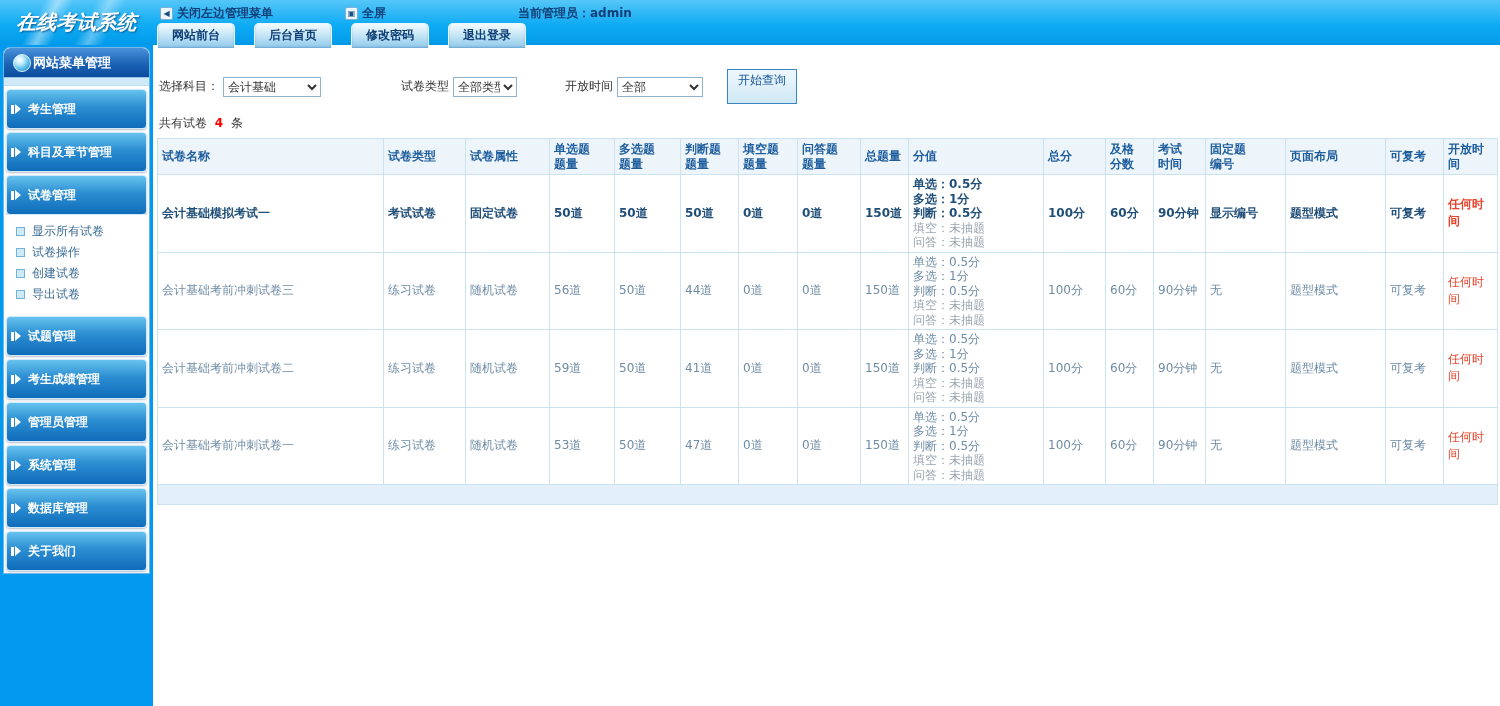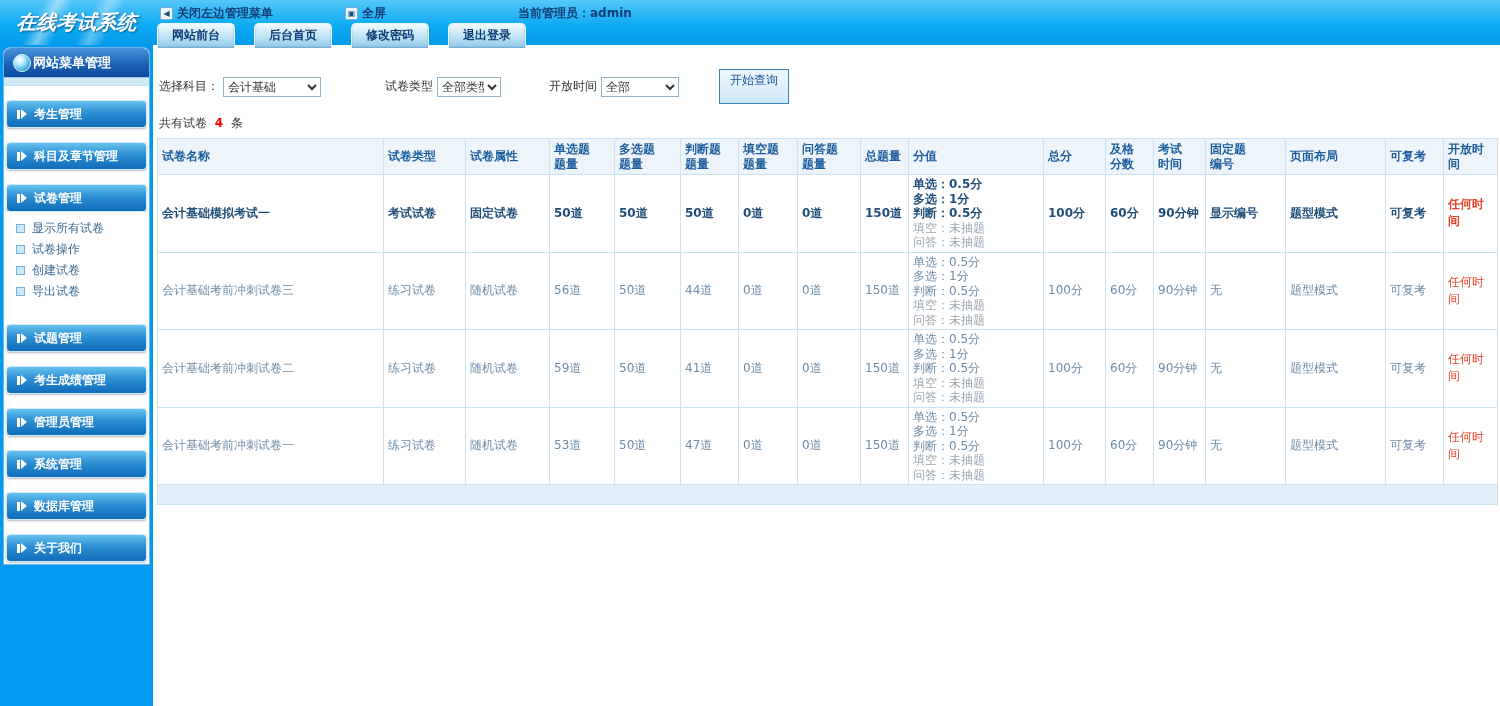--- a/index.html
+++ b/index.html
@@ -23,40 +23,40 @@
 
   
   .cols { display:flex; height:661px; }
   .sidebar { width:153px; background:#0299f0; flex:none; }
   .panel { margin:2px 3px 0 3px; background:#fff; border:1px solid #6db8e4; border-radius:7px 7px 0 0; overflow:hidden; padding-bottom:2px; }
   .panel-head { height:30px; background:linear-gradient(180deg,#4a92da 0%,#1c63b4 55%,#0b4b9d 100%);
                 border-radius:6px 6px 0 0; display:flex; align-items:center; gap:2px; padding-left:9px;
                 color:#fff; font-weight:bold; font-size:13px; border-bottom:1px solid #9cc3e8; }
   .sphere { width:18px; height:18px; border-radius:50%; background:radial-gradient(circle at 35% 30%,#ffffff 0%,#bfeafb 30%,#57bde8 60%,#1478b8 100%); border:1px solid #dff3fc; }
   .panel-spacer { height:8px; background:#cfe9f6; border-bottom:1px solid #bfe0f0; }
-  .menu-btn { margin:14px 2px 0 2px; height:28px; display:flex; align-items:center; gap:7px; padding-left:10px; cursor:pointer;
+  .menu-btn { margin:3px 2px 0 2px; height:40px; display:flex; align-items:center; gap:7px; padding-left:4px; cursor:pointer;
               background:linear-gradient(180deg,#66c2ee 0%,#2c8ed2 45%,#0f6cba 100%);
               border:1px solid #cfeafd; border-radius:4px; color:#fff; font-weight:bold; font-size:12px;
               box-shadow:0 1px 2px rgba(0,30,70,.3); }
   .mi { display:inline-flex; align-items:center; gap:1px; }
   .mi .bar { width:3px; height:9px; background:#fff; }
   .mi .tri { width:0; height:0; border-left:6px solid #fff; border-top:5px solid transparent; border-bottom:5px solid transparent; }
   .submenu { background:#fff; padding:8px 0 10px 12px; display:flex; flex-direction:column; gap:4px; }
   .sub-item { display:flex; align-items:center; gap:7px; font-size:12px; color:#3a6b93; cursor:pointer; }
   .sq { width:9px; height:9px; background:#cfe9f7; border:1px solid #6fb3dc; flex:none; }
 
   
   .main { flex:1; background:#fff; padding:10px 2px 0 4px; }
   .page-title { width:1340px; height:28px; line-height:26px; text-align:center; background:#d9ecf8;
                 border-top:1px solid #b7d7ea; border-bottom:1px solid #b7d7ea; color:#1a6cb5; font-size:19px; letter-spacing:3px; }
   .filters { margin:14px 0 0 2px; display:flex; align-items:center; font-size:12px; color:#333; }
   .filters label { margin-right:4px; }
   .filters select { font-size:12px; height:20px; border:1px solid #8fb3cd; background:#fff; color:#333; font-family:inherit; }
-  .sel-subject { width:98px; } .sel-type { width:64px; margin-right:48px; } .sel-time { width:78px; margin-right:40px; }
-  .sel-subject { margin-right:64px; }
+  .sel-subject { width:98px; } .sel-type { width:64px; margin-right:48px; } .sel-time { width:86px; margin-right:24px; }
+  .sel-subject { margin-right:80px; }
   .search-btn { font-size:12px; padding:2px 10px 14px; background:linear-gradient(180deg,#eef8fd,#cfe8f6); border:1px solid #3a84c0; color:#16529a; cursor:pointer; font-family:inherit; }
   .summary { margin:11px 0 6px 2px; font-size:12px; color:#333; }
   .summary .count { color:#f00; font-weight:bold; padding:0 4px; }
 
   table.exams { width:1340px; border-collapse:collapse; table-layout:fixed; font-size:12px; }
   .exams th, .exams td { border:1px solid #cbe2f1; padding:2px 4px; text-align:left; vertical-align:middle; overflow:hidden; }
   .exams th { background:#edf5fb; color:#1e5d9d; font-weight:bold; height:36px; white-space:pre-line; line-height:15px; }
   .exams tbody tr { height:73px; color:#6f8ca6; }
   .exams tbody tr.em { color:#1f4e79; font-weight:bold; }
   .exams td div { line-height:14.5px; }

